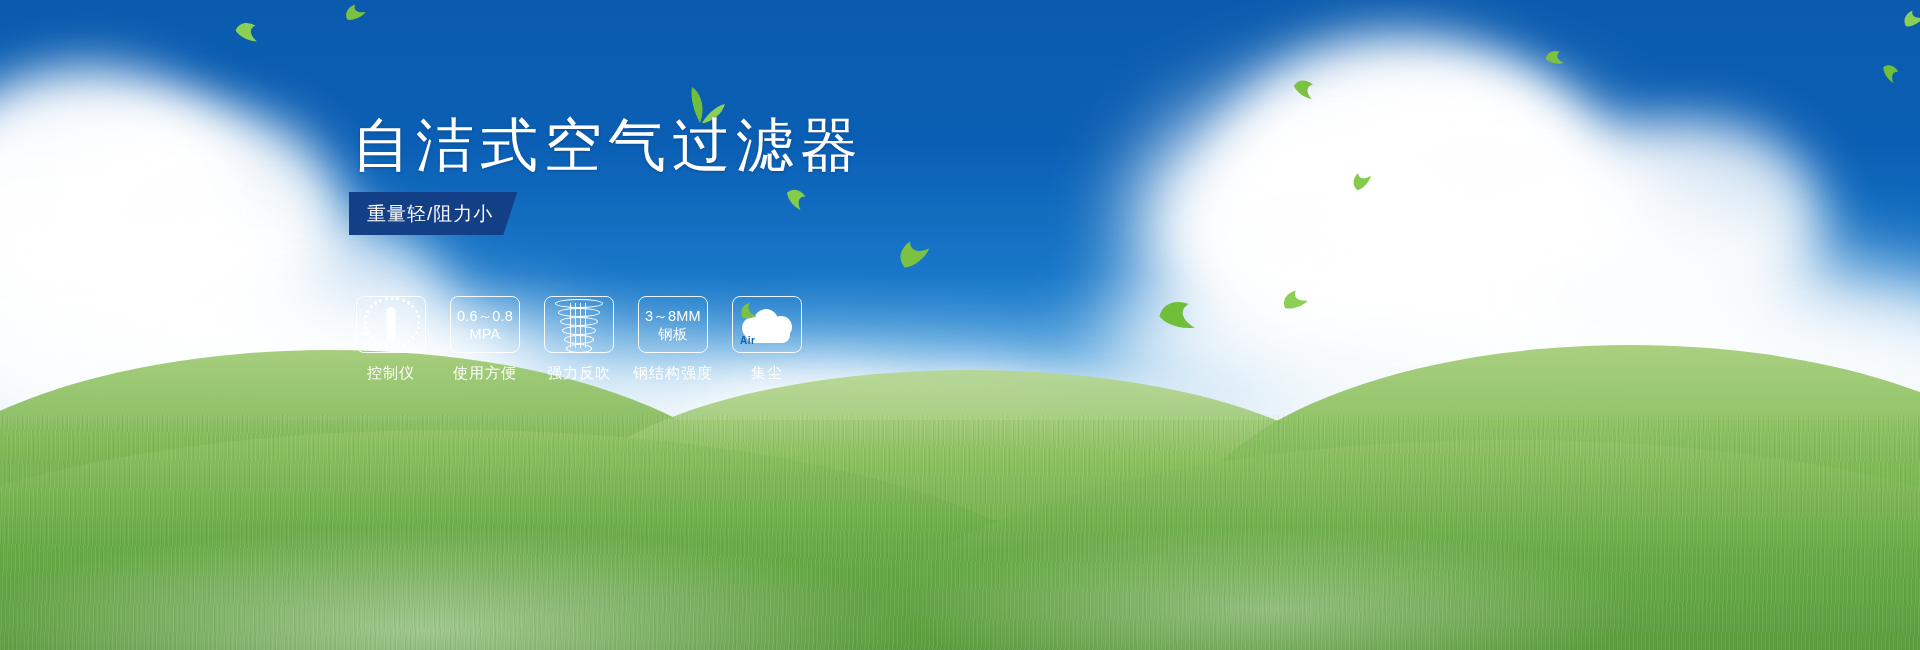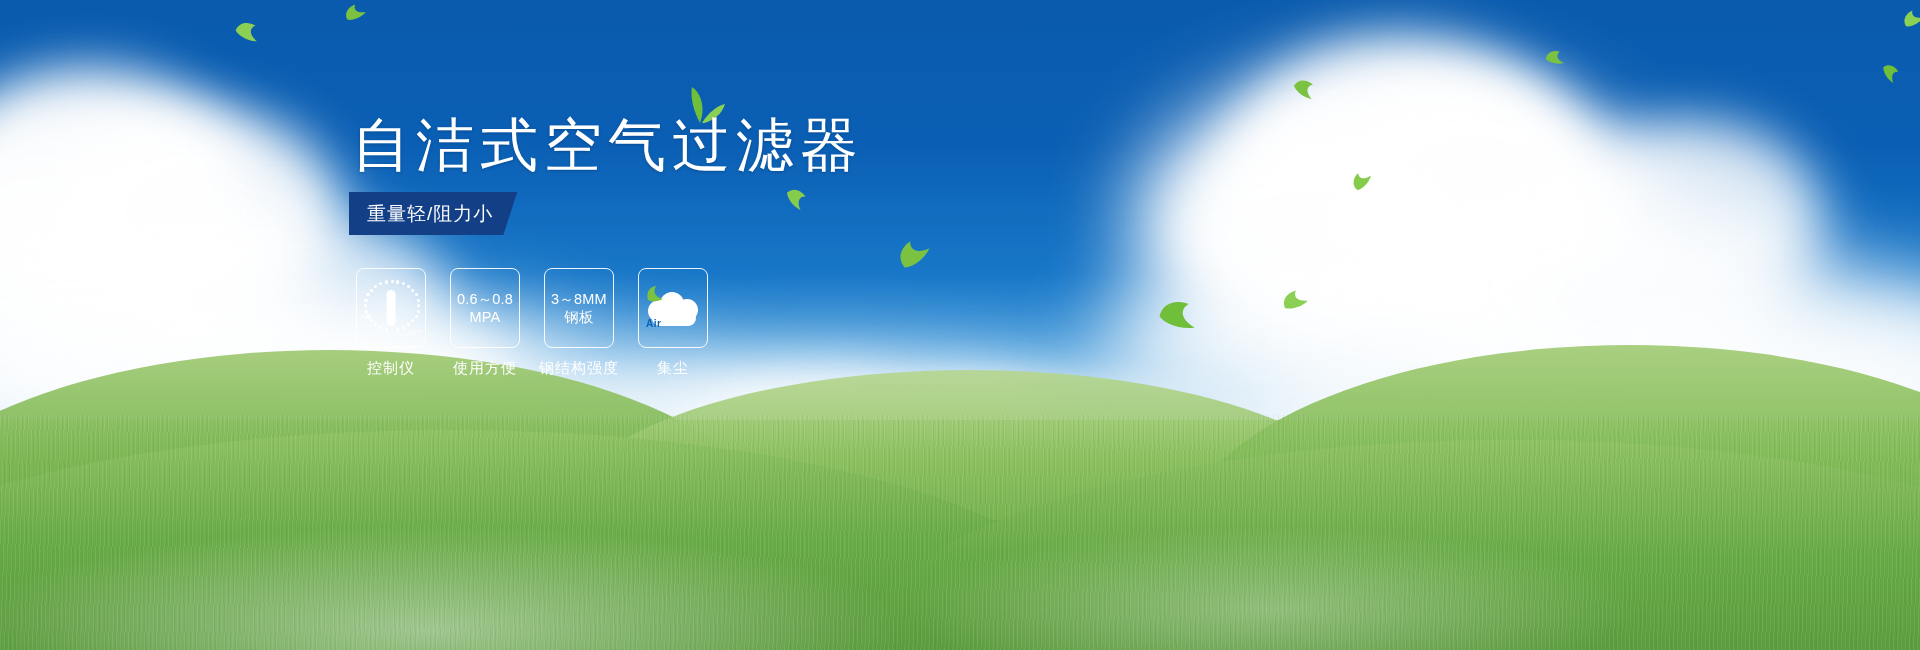--- a/index.html
+++ b/index.html
@@ -59,23 +59,23 @@
     margin-right:-2px;
   }
   .badge-light{
     background:#ffffff;color:#0e56a6;padding:0 20px 0 26px;
     clip-path:polygon(14px 0,100% 0,100% 100%,0 100%);
   }
 
   .features{position:absolute;left:356px;top:268px;display:flex;gap:24px;}
   .feature{width:70px;display:flex;flex-direction:column;align-items:center;}
   .fbox{
-    width:70px;height:80px;border:1.6px solid rgba(255,255,255,.92);border-radius:8px;
+    width:70px;height:57px;border:1.6px solid rgba(255,255,255,.92);border-radius:8px;
     display:flex;align-items:center;justify-content:center;
-    box-sizing:border-box;position:relative;
+    box-sizing:border-box;position:relative;margin-top:28px;
   }
   .fbox .txt{
     color:#fff;font-size:14.5px;line-height:18px;text-align:center;letter-spacing:.2px;
   }
   .fcap{margin-top:11px;color:#ffffff;font-size:15px;letter-spacing:1px;white-space:nowrap;}
 
   
   .dial{position:relative;width:58px;height:58px;}
   .dial .dot{position:absolute;width:3.2px;height:3.2px;border-radius:50%;background:#fff;}
   .dial .needle{
@@ -216,20 +216,37 @@
       <div class="feature">
         <div class="fbox">
           <div class="txt">
             <div>0.6～0.8</div>
             <div>MPA</div>
           </div>
         </div>
         <div class="fcap">使用方便</div>
       </div>
 
+      <div class="feature">
+        <div class="fbox">
+          <div class="coil">
+            <div class="stem" style="left:14px;"></div>
+            <div class="stem" style="left:19px;"></div>
+            <div class="stem" style="left:24px;"></div>
+            <div class="stem" style="left:29px;"></div>
+            <div class="ring" style="top:0px;width:46px;"></div>
+            <div class="ring" style="top:9px;width:40px;"></div>
+            <div class="ring" style="top:18px;width:36px;"></div>
+            <div class="ring" style="top:27px;width:32px;"></div>
+            <div class="ring" style="top:36px;width:28px;"></div>
+            <div class="ring" style="top:45px;width:24px;"></div>
+          </div>
+        </div>
+        <div class="fcap">强力反吹</div>
+      </div>
 
       <div class="feature">
         <div class="fbox">
           <div class="txt">
             <div>3～8MM</div>
             <div>钢板</div>
           </div>
         </div>
         <div class="fcap">钢结构强度</div>
       </div>

